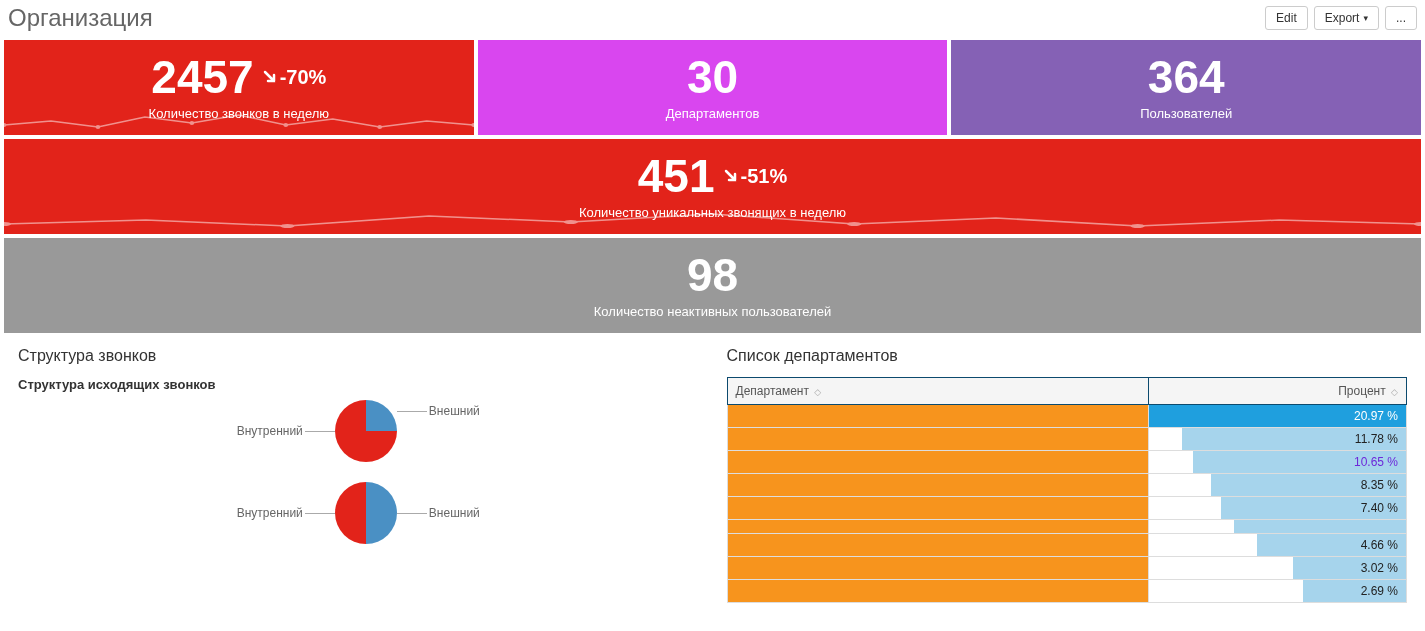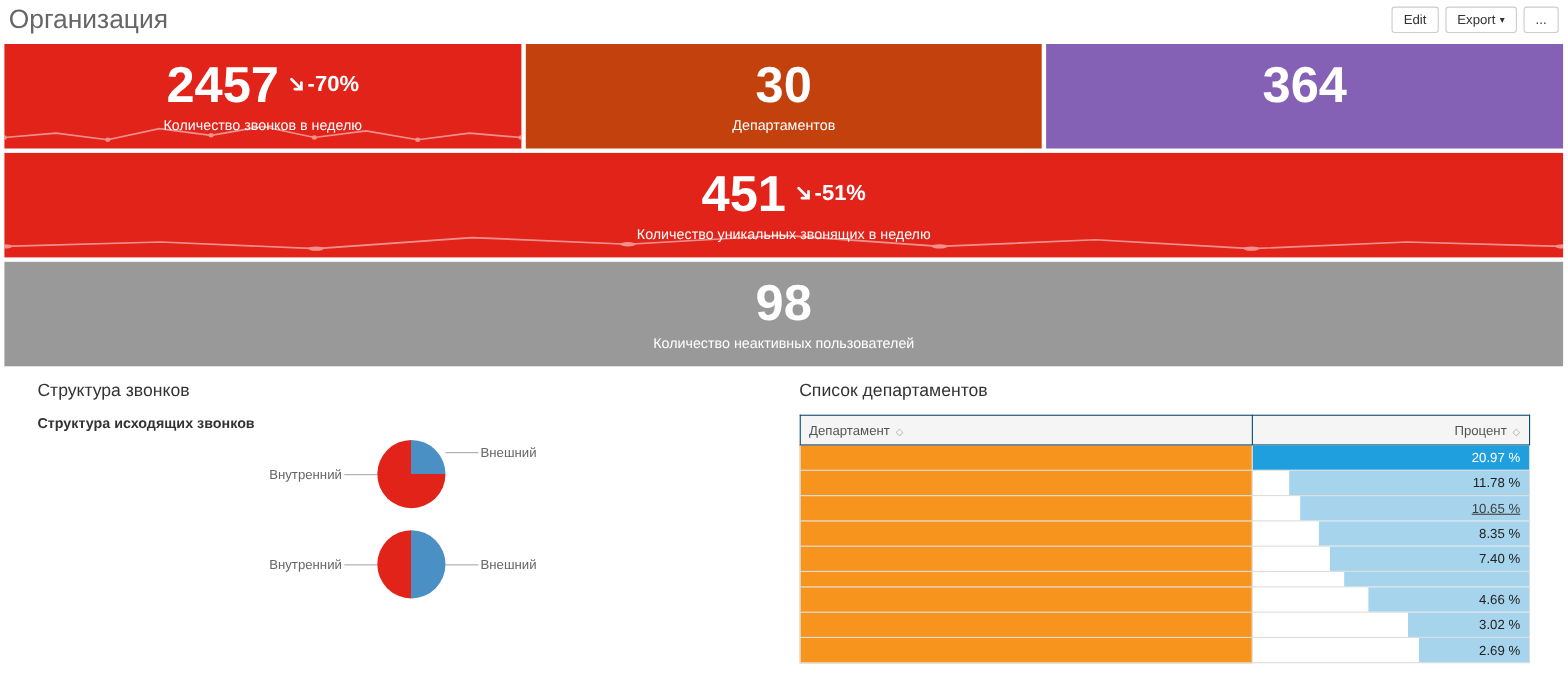--- a/index.html
+++ b/index.html
@@ -72,30 +72,30 @@
   }
   .sparkline {
     position: absolute;
     bottom: 0;
     left: 0;
     width: 100%;
     height: 28px;
     opacity: 0.5;
   }
   .kpi-red    { background:#e2231a; }
-  .kpi-blue   { background:#c2410c; }
+  .kpi-blue   { background:#d946ef; }
   .kpi-purple { background:#8561b5; }
   .kpi-gray   { background:#999; }
 
   .kpi-row.two .kpi { flex:1; }
 
   .panels {
     display: flex;
     gap: 0;
-    padding: 0 20px;
+    padding: 0 4px;
   }
   .panel {
     flex: 1;
     padding: 14px 14px 14px 14px;
   }
   .panel-title {
     font-size: 16px;
     color: #333;
     margin-bottom: 12px;
   }
@@ -209,21 +209,21 @@
           <circle cx="240" cy="18" r="2"></circle>
           <circle cx="320" cy="20" r="2"></circle>
           <circle cx="400" cy="18" r="2"></circle>
         </g>
       </svg></div>
     <div class="kpi kpi-blue"><div class="num">
         <span>30</span> 
       </div><div class="label">Департаментов</div></div>
     <div class="kpi kpi-purple"><div class="num">
         <span>364</span> 
-      </div></div>
+      </div><div class="label">Пользователей</div></div>
   </div>
 
 <div class="kpi-row two" id="kpi-bottom" style="margin-top:4px;flex-direction:column;">
     <div class="kpi kpi-red"><div class="num">
         <span>451</span> 
         <span class="delta">
           <svg width="16" height="16" viewBox="0 0 16 16">
             <path d="M3 3 L12 12 M12 6 V12 H6" stroke="#fff" stroke-width="2.5" fill="none" stroke-linecap="round"></path>
           </svg>
           <span>-51%</span>
@@ -303,21 +303,21 @@
               <td class="dept-name"></td>
               <td class="pct-cell">
                 <div class="pct-bar" style="width:87%;background:#a6d4ec;"></div>
                 <div class="pct-text" style="color:#222;">11.78 %</div>
               </td>
             </tr>
             <tr>
               <td class="dept-name"></td>
               <td class="pct-cell">
                 <div class="pct-bar" style="width:83%;background:#a6d4ec;"></div>
-                <div class="pct-text" style="color:#404040;text-decoration:underline;">10.65 %</div>
+                <div class="pct-text" style="color:#6d28d9;">10.65 %</div>
               </td>
             </tr>
             <tr>
               <td class="dept-name"></td>
               <td class="pct-cell">
                 <div class="pct-bar" style="width:76%;background:#a6d4ec;"></div>
                 <div class="pct-text" style="color:#222;">8.35 %</div>
               </td>
             </tr>
             <tr>

